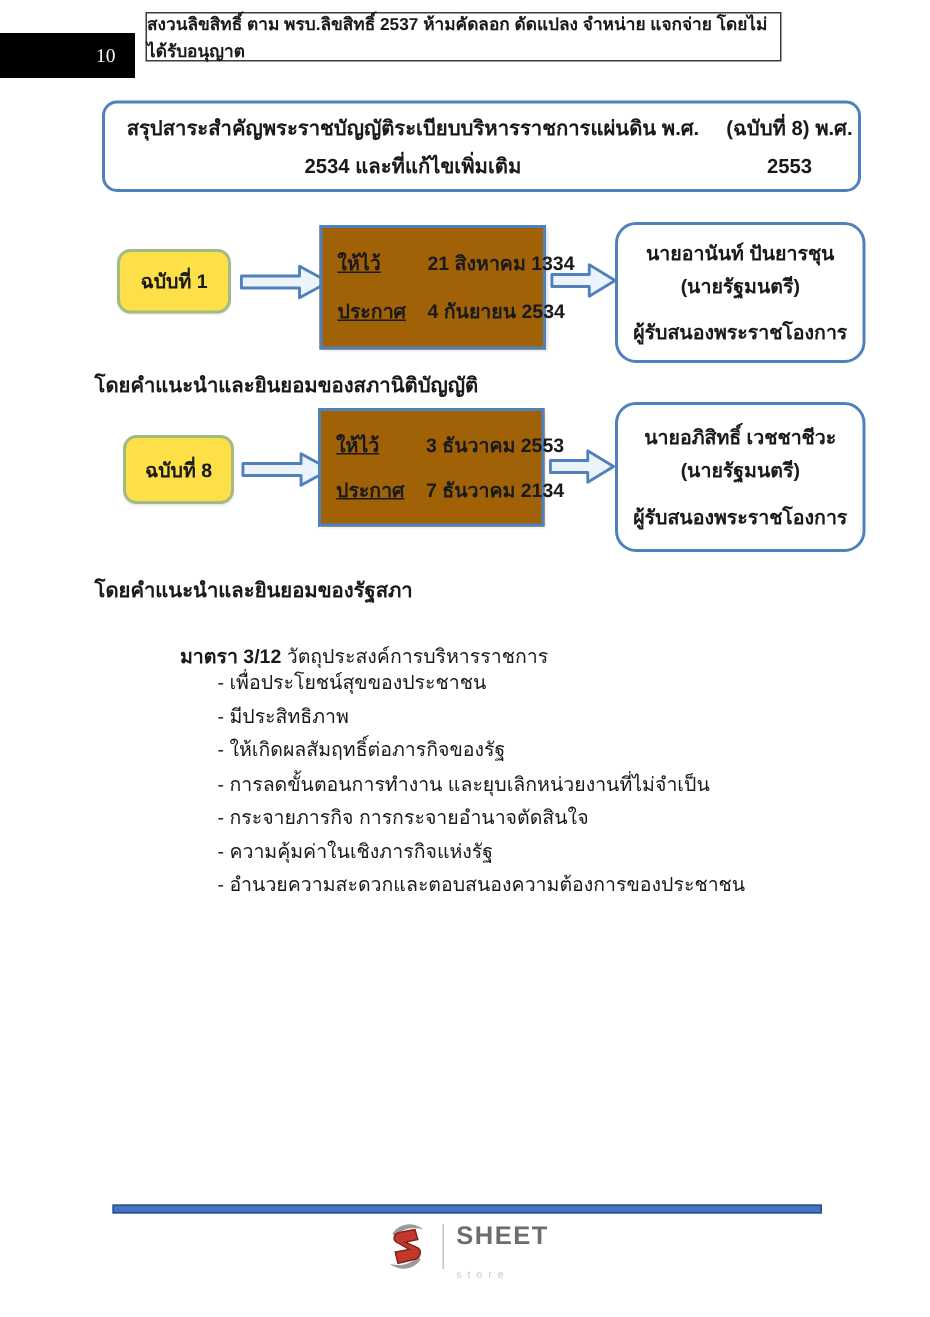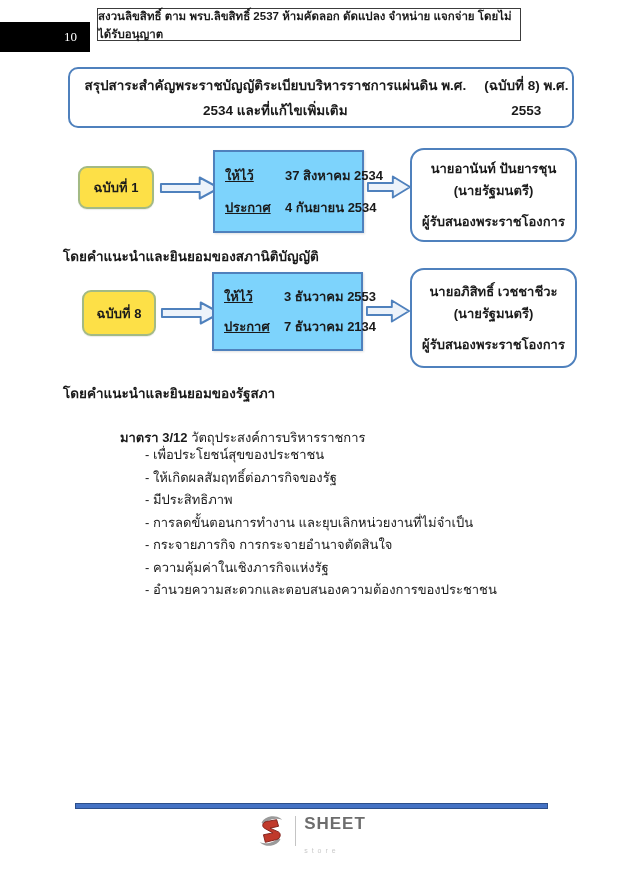--- a/index.html
+++ b/index.html
@@ -28,21 +28,21 @@
     border:2px solid var(--accent-blue);border-radius:10px;
     display:flex;flex-direction:row;align-items:center;justify-content:center;
     font-weight:bold;font-size:13.5px;line-height:25px;text-align:center;}
 
   
   .edition-box{position:absolute;border:2px solid var(--accent-green);border-radius:9px;
     display:flex;align-items:center;justify-content:center;font-weight:bold;font-size:13px;
     background:#fde047;box-shadow:0 1px 1px rgba(0,0,0,.08);}
   .arrow{position:absolute;}
   .arrow svg{display:block;width:100%;height:100%;}
-  .date-box{position:absolute;border:2px solid var(--accent-blue);background:#7dd3fc;
+  .date-box{position:absolute;border:2px solid var(--accent-blue);background:#a16207;
     display:flex;flex-direction:column;justify-content:space-evenly;
     padding:2px 10px;font-size:13px;font-weight:bold;box-shadow:1px 1px 2px rgba(0,0,0,.12);}
   .date-row{display:flex;align-items:baseline;}
   .date-label{text-decoration:underline;min-width:52px;}
   .date-value{margin-left:8px;white-space:nowrap;}
   .name-box{position:absolute;border:2px solid var(--accent-blue);border-radius:14px;
     display:flex;flex-direction:column;align-items:center;justify-content:center;
     font-weight:bold;font-size:13px;text-align:center;line-height:22px;background:#fff;}
   .signer-role{margin-top:9px;}
 
@@ -89,21 +89,21 @@
     <span>ฉบับที่ 1</span>
   </div>
   <div class="arrow" style="left:159px;top:175px;width:62px;height:26px;">
     <svg viewBox="0 0 64 26" preserveAspectRatio="none">
         <path d="M2 9 H42 V2.5 L62 13 L42 23.5 V17 H2 Z" fill="#EDF3FA" stroke="#4F81BD" stroke-width="2" stroke-linejoin="round"></path>
       </svg>
   </div>
   <div class="date-box" style="left:213px;top:150px;width:151px;height:83px;">
     <div class="date-row">
       <span class="date-label">ให้ไว้</span>
-      <span class="date-value">37 สิงหาคม 2534</span>
+      <span class="date-value">21 สิงหาคม 1334</span>
     </div>
     <div class="date-row">
       <span class="date-label">ประกาศ</span>
       <span class="date-value">4 กันยายน 2534</span>
     </div>
   </div>
   <div class="arrow" style="left:366px;top:174px;width:46px;height:26px;">
     <svg viewBox="0 0 48 26" preserveAspectRatio="none">
         <path d="M2 9 H28 V2.5 L46 13 L28 23.5 V17 H2 Z" fill="#EDF3FA" stroke="#4F81BD" stroke-width="2" stroke-linejoin="round"></path>
       </svg>
@@ -143,22 +143,22 @@
     <span>(นายรัฐมนตรี)</span>
     <span class="signer-role">ผู้รับสนองพระราชโองการ</span>
   </div>
   <div class="note-line" style="left:63px;top:382px;">โดยคำแนะนำและยินยอมของรัฐสภา</div>
 
   <div class="section-line" style="left:120px;top:427px;">
     <span class="section-label">มาตรา 3/12</span><span> วัตถุประสงค์การบริหารราชการ</span>
   </div>
   <ul class="bullet-list">
     <li class="bullet-item">- เพื่อประโยชน์สุขของประชาชน</li>
+    <li class="bullet-item">- มีประสิทธิภาพ</li>
     <li class="bullet-item">- ให้เกิดผลสัมฤทธิ์ต่อภารกิจของรัฐ</li>
-    <li class="bullet-item">- มีประสิทธิภาพ</li>
     <li class="bullet-item">- การลดขั้นตอนการทำงาน และยุบเลิกหน่วยงานที่ไม่จำเป็น</li>
     <li class="bullet-item">- กระจายภารกิจ การกระจายอำนาจตัดสินใจ</li>
     <li class="bullet-item">- ความคุ้มค่าในเชิงภารกิจแห่งรัฐ</li>
     <li class="bullet-item">- อำนวยความสะดวกและตอบสนองความต้องการของประชาชน</li>
   </ul>
 
   <div class="footer-bar"></div>
   <div class="logo">
     <span class="logo-icon">
       <svg viewBox="0 0 36 36">

